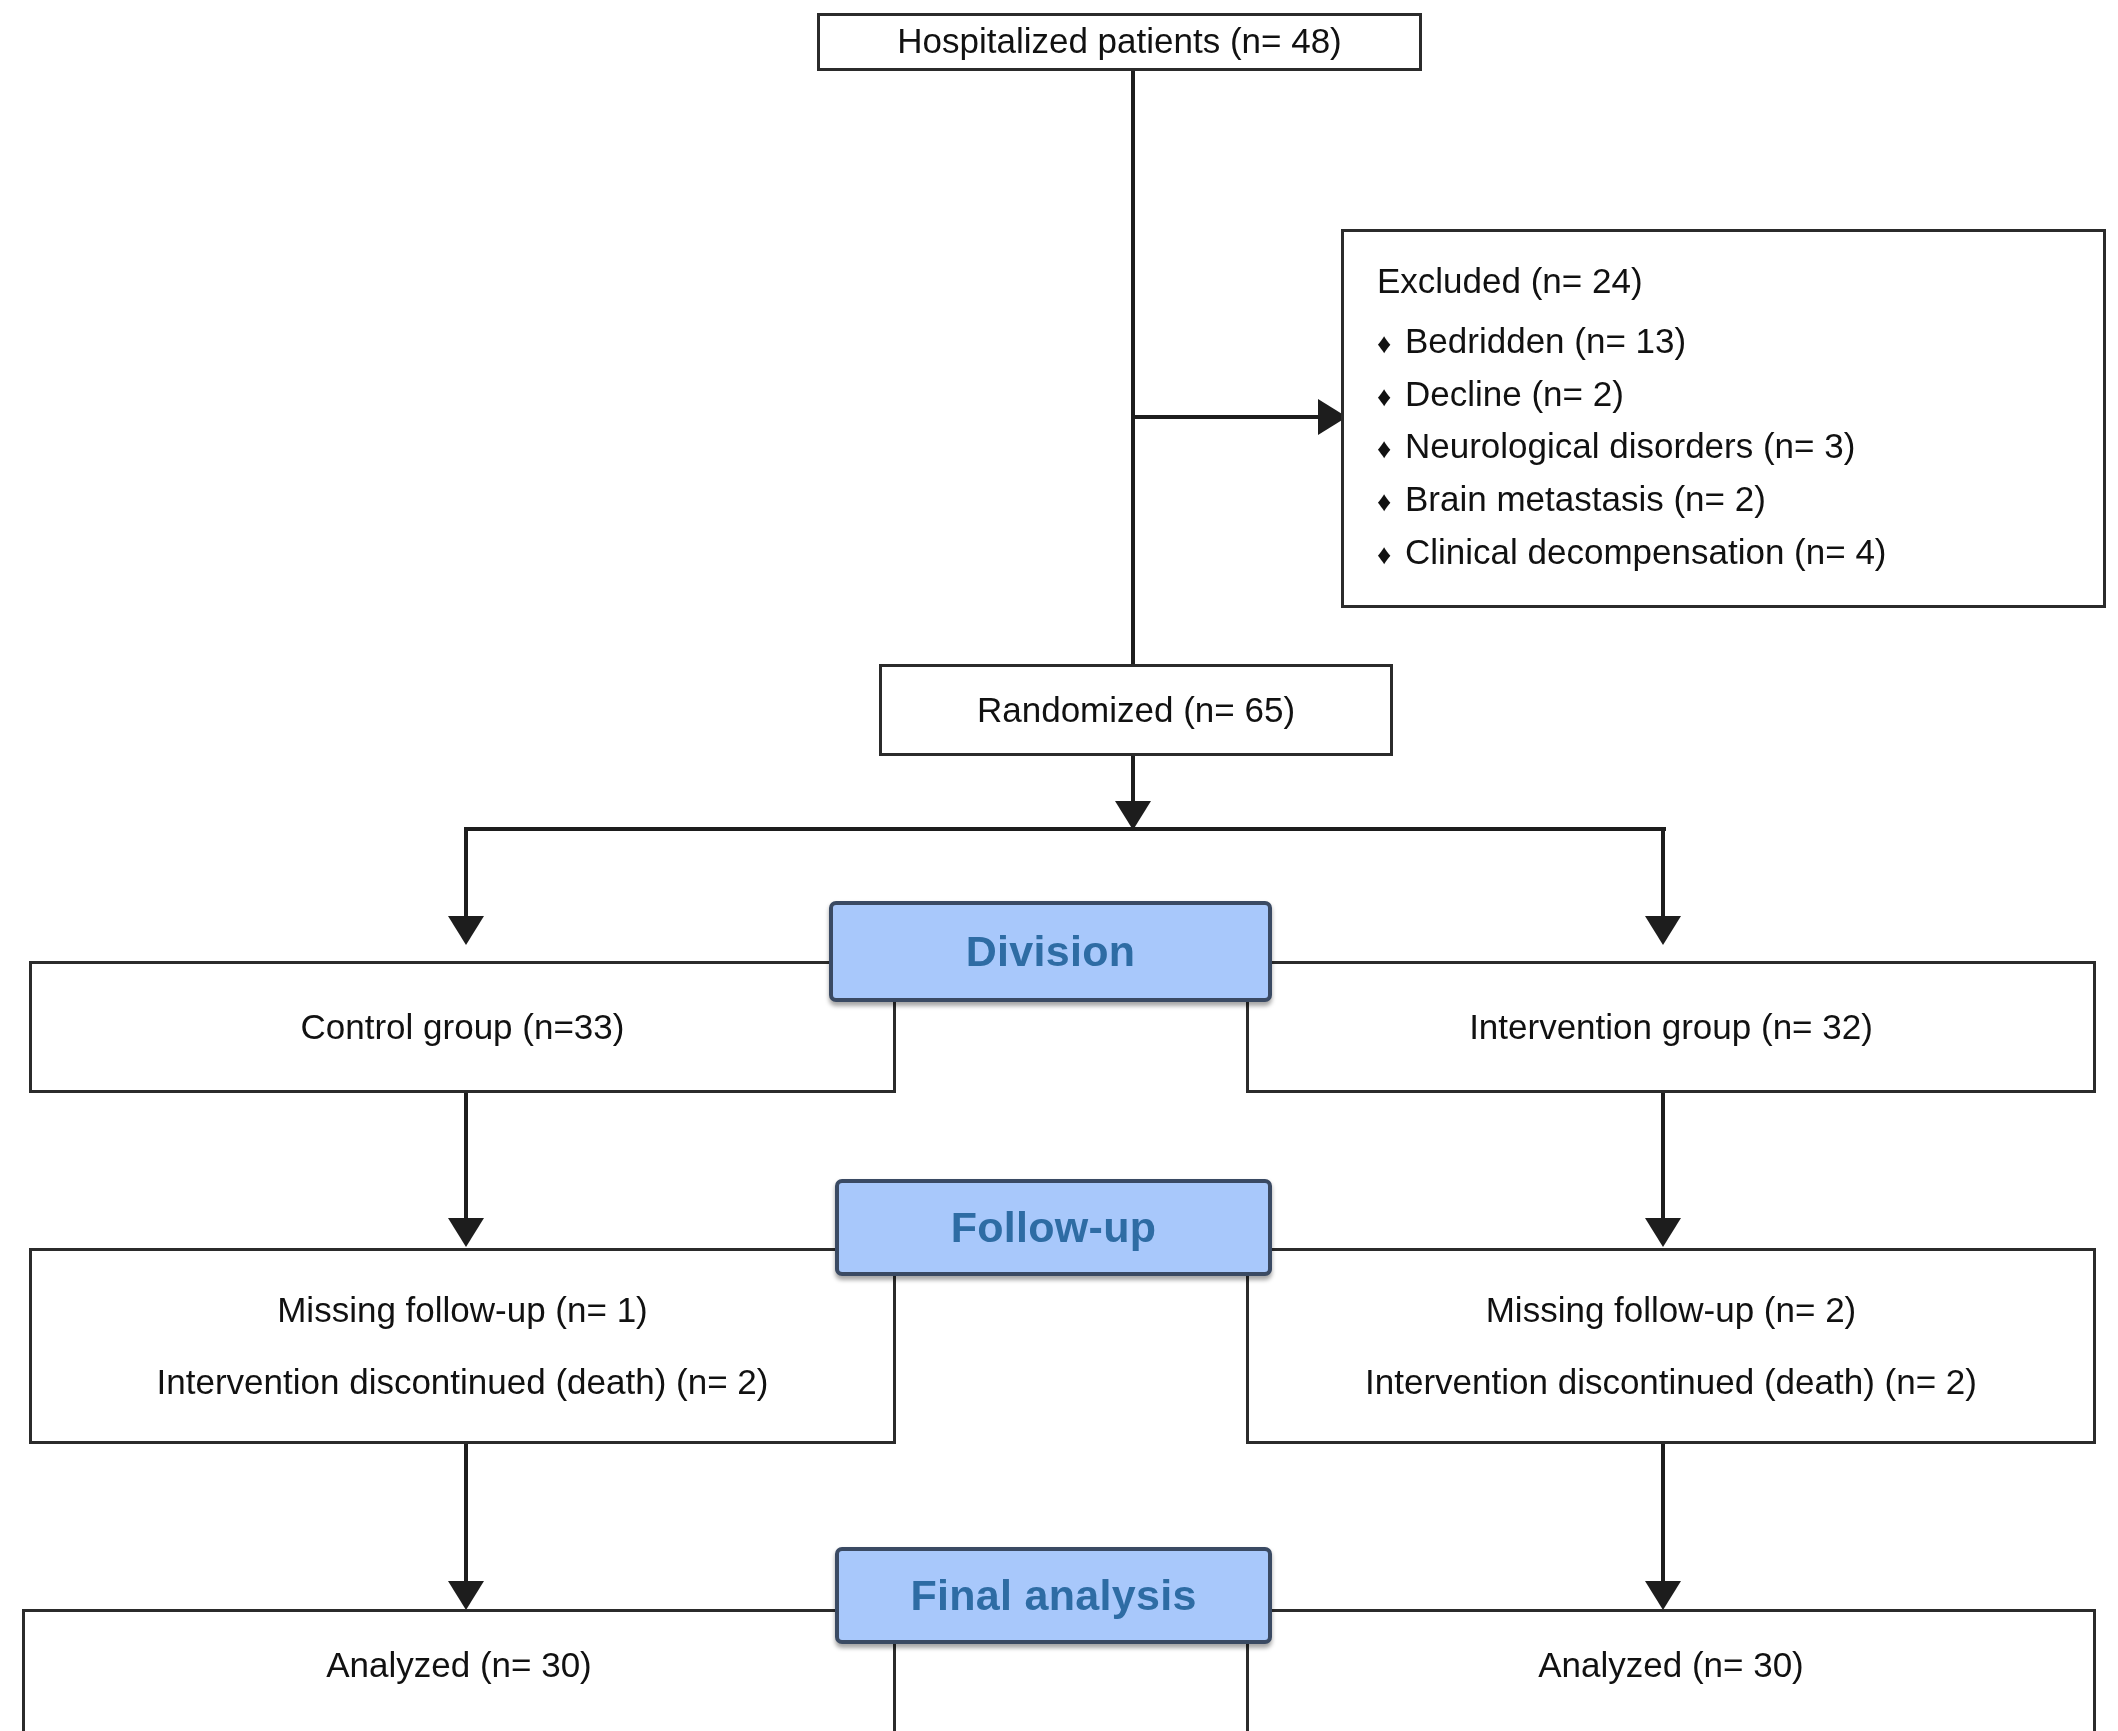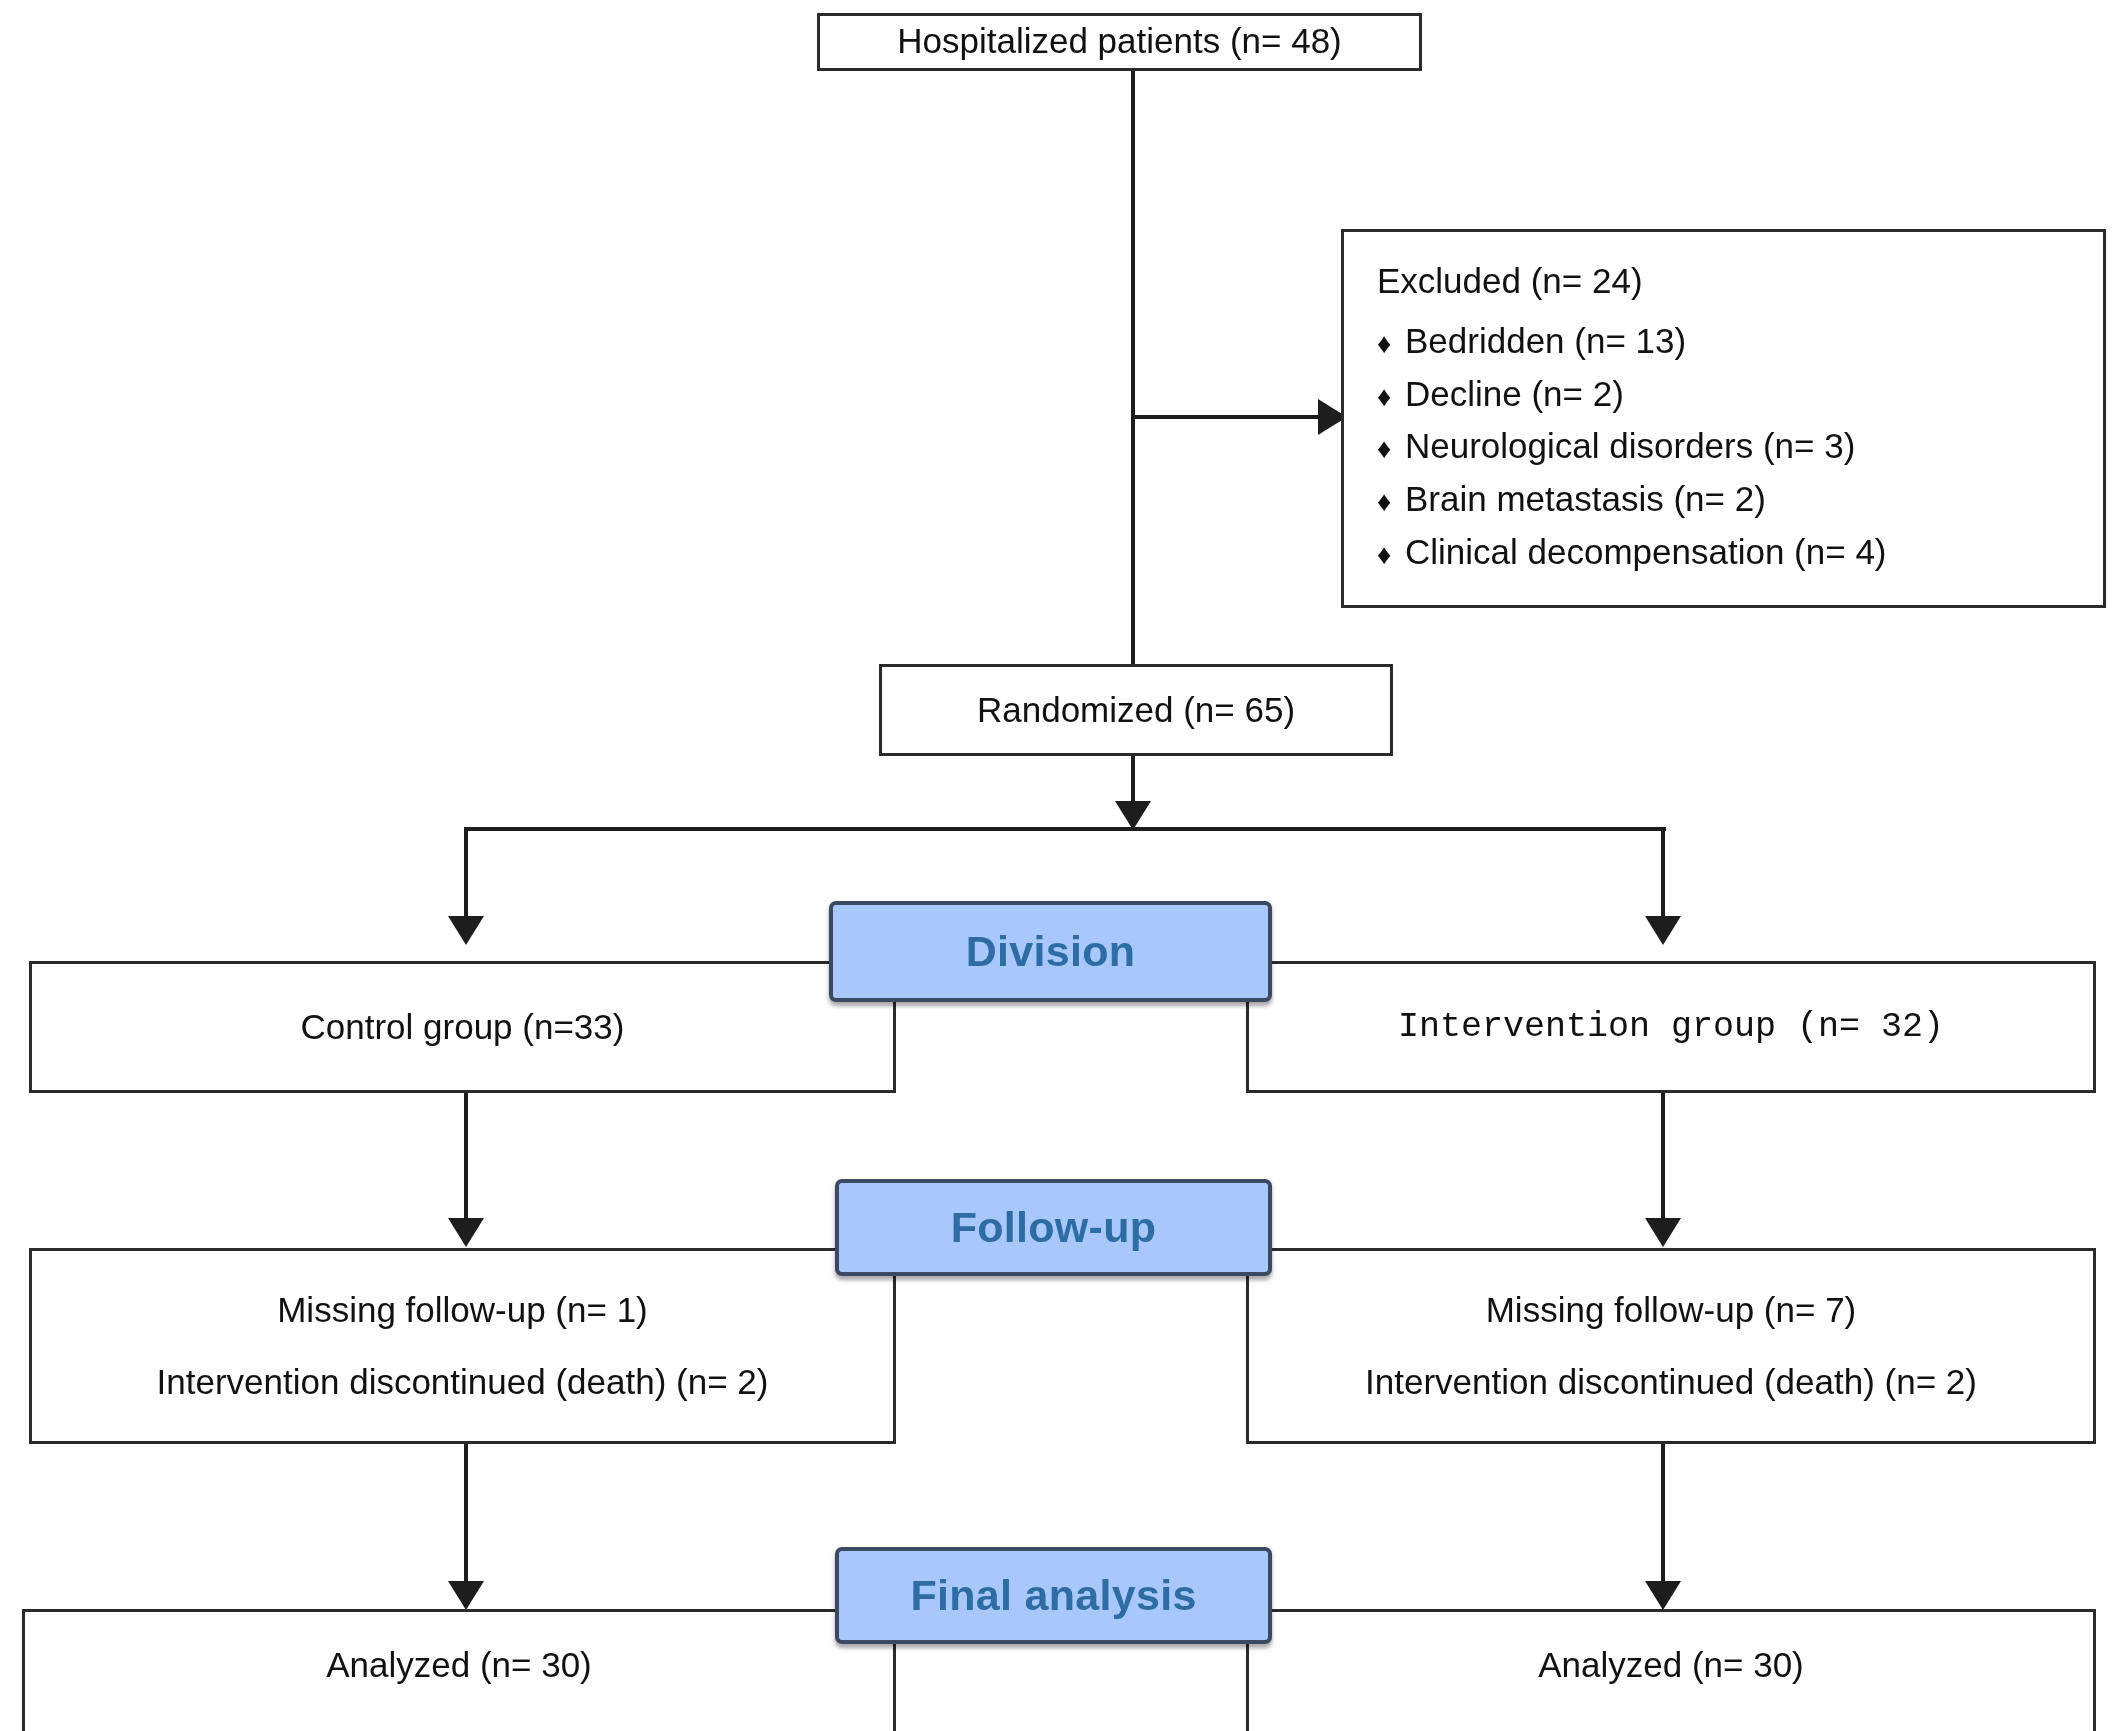--- a/index.html
+++ b/index.html
@@ -169,40 +169,40 @@
   <div class="vline" style="left:464px; top:827px; height:89px;"></div>
   <div class="arrow-down" style="left:448px; top:916px;"></div>
 
   <div class="vline" style="left:1661px; top:827px; height:89px;"></div>
   <div class="arrow-down" style="left:1645px; top:916px;"></div>
 
   <div class="fbox" id="control-group-box" style="left:29px; top:961px; width:867px; height:132px;">
     <div class="line">Control group (n=33)</div>
   </div>
 
-  <div class="fbox" id="intervention-group-box" style="left:1246px; top:961px; width:850px; height:132px;font-family:Liberation Mono, monospace;">
+  <div class="fbox" id="intervention-group-box" style="left:1246px; top:961px; width:850px; height:132px;">
     <div class="line">Intervention group (n= 32)</div>
   </div>
 
   <div class="banner" id="division-banner" style="left:829px; top:901px; width:443px; height:101px;">Division</div>
 
   <div class="vline" style="left:464px; top:1093px; height:125px;"></div>
   <div class="arrow-down" style="left:448px; top:1218px;"></div>
 
   <div class="vline" style="left:1661px; top:1093px; height:125px;"></div>
   <div class="arrow-down" style="left:1645px; top:1218px;"></div>
 
   <div class="fbox" id="control-followup-box" style="left:29px; top:1248px; width:867px; height:196px;text-align:right;">
     <div class="line">Missing follow-up (n= 1)</div>
     <div class="gap"></div>
     <div class="line">Intervention discontinued (death) (n= 2)</div>
   </div>
 
   <div class="fbox" id="intervention-followup-box" style="left:1246px; top:1248px; width:850px; height:196px;">
-    <div class="line">Missing follow-up (n= 7)</div>
+    <div class="line">Missing follow-up (n= 2)</div>
     <div class="gap"></div>
     <div class="line">Intervention discontinued (death) (n= 2)</div>
   </div>
 
   <div class="banner" id="followup-banner" style="left:835px; top:1179px; width:437px; height:97px;">Follow-up</div>
 
   <div class="vline" style="left:464px; top:1444px; height:138px;"></div>
   <div class="arrow-down" style="left:448px; top:1581px;"></div>
 
   <div class="vline" style="left:1661px; top:1444px; height:138px;"></div>

